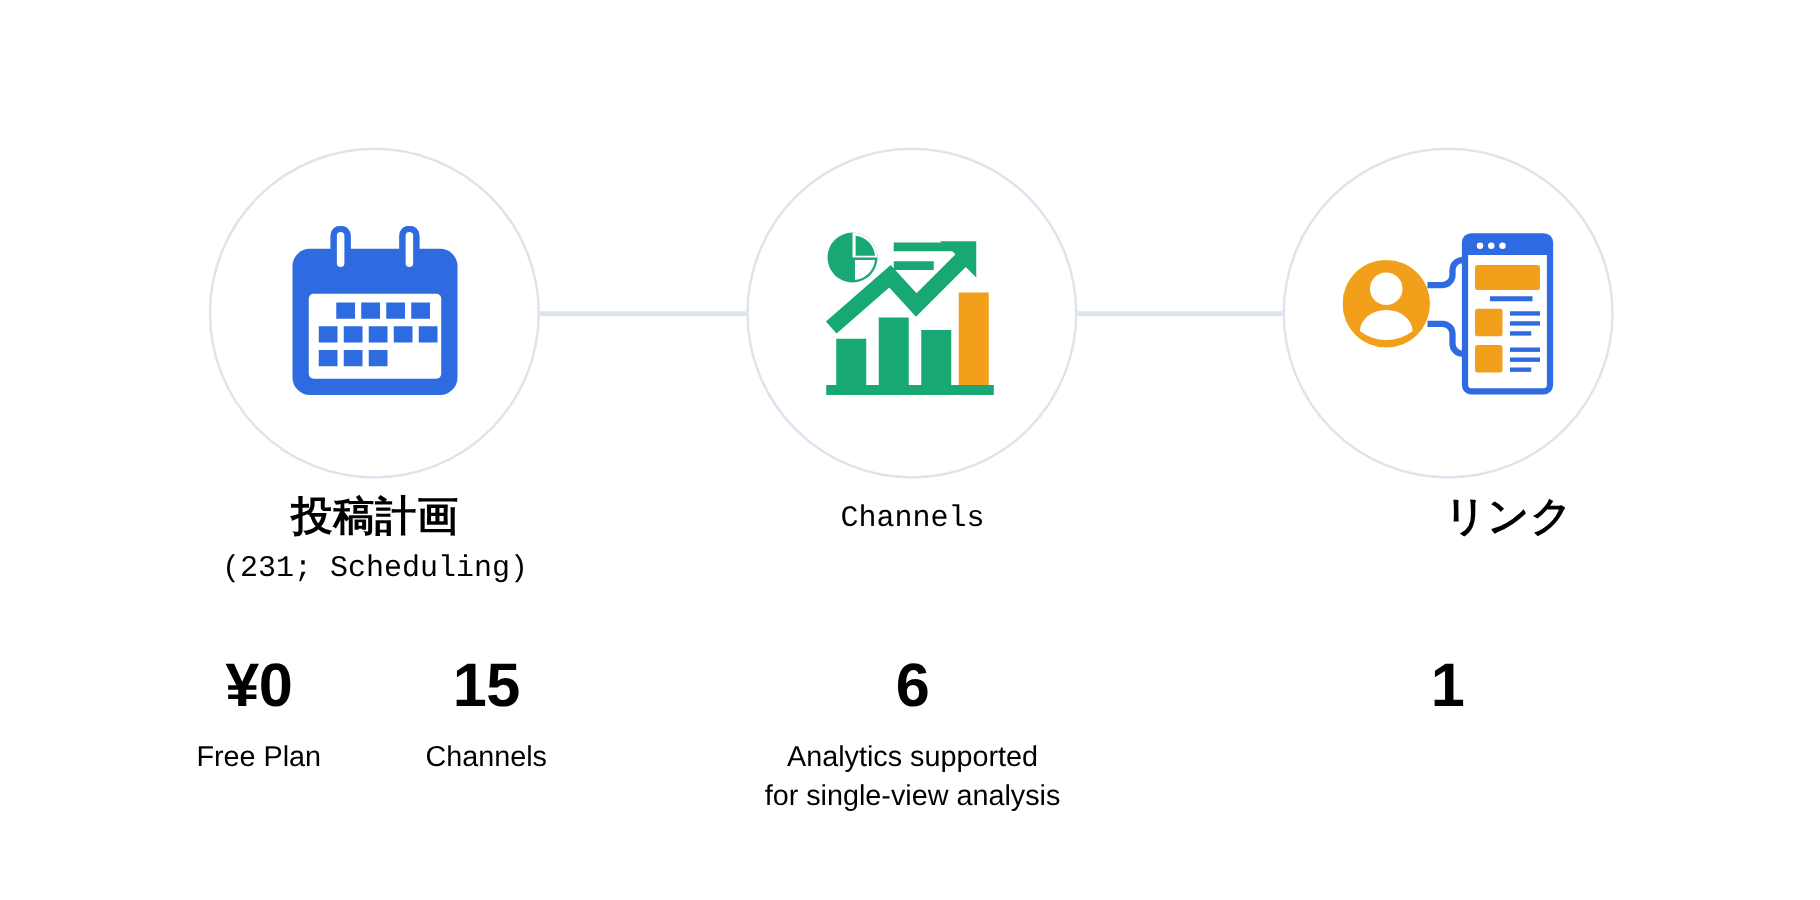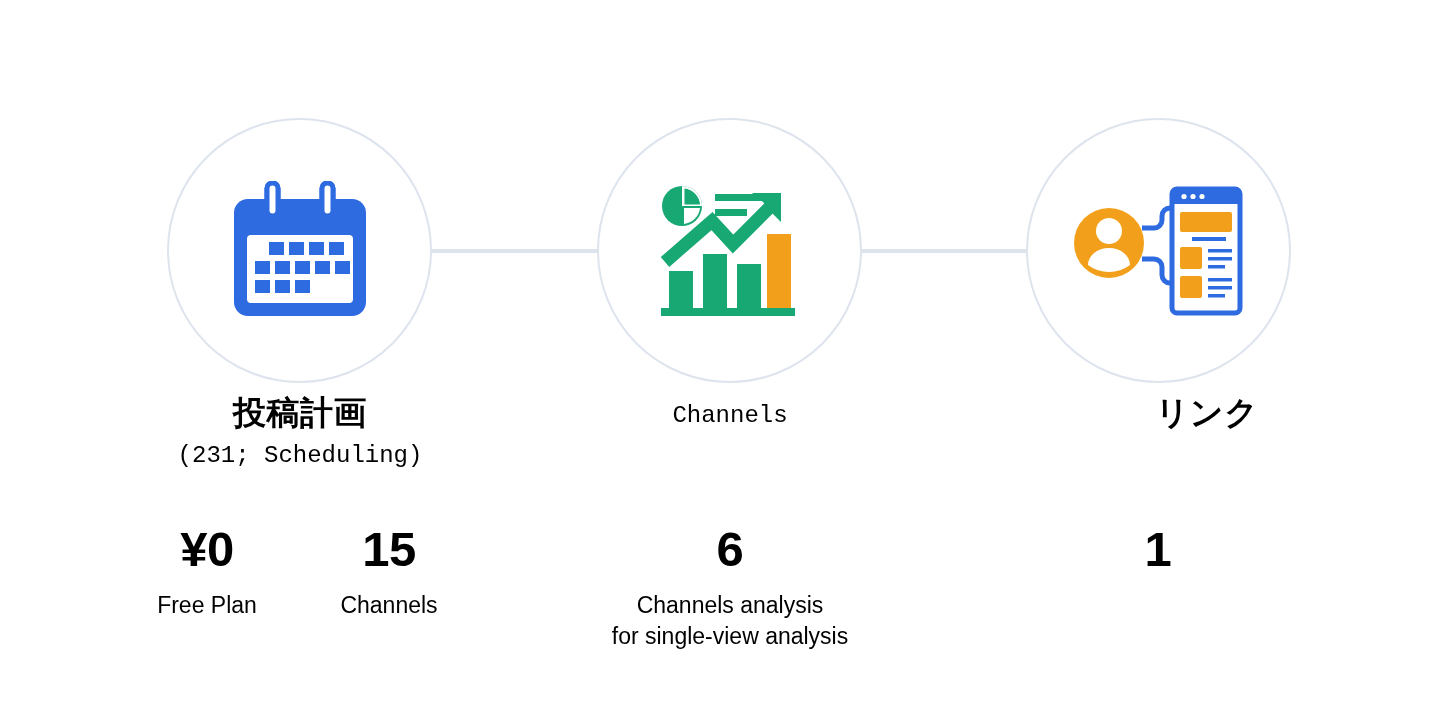--- a/index.html
+++ b/index.html
@@ -210,19 +210,19 @@
   <div class="stat-caption">Free Plan</div>
 </div>
 
 <div id="stat-platforms" class="stat-block">
   <div class="stat-value">15</div>
   <div class="stat-caption">Channels</div>
 </div>
 
 <div id="stat-channels" class="stat-block">
   <div class="stat-value">6</div>
-  <div class="stat-caption">Channels analysis
+  <div class="stat-caption">Analytics supported
 for single-view analysis</div>
 </div>
 
 <div id="stat-startpage" class="stat-block">
   <div class="stat-value">1</div>
 </div>
 
 </body></html>

